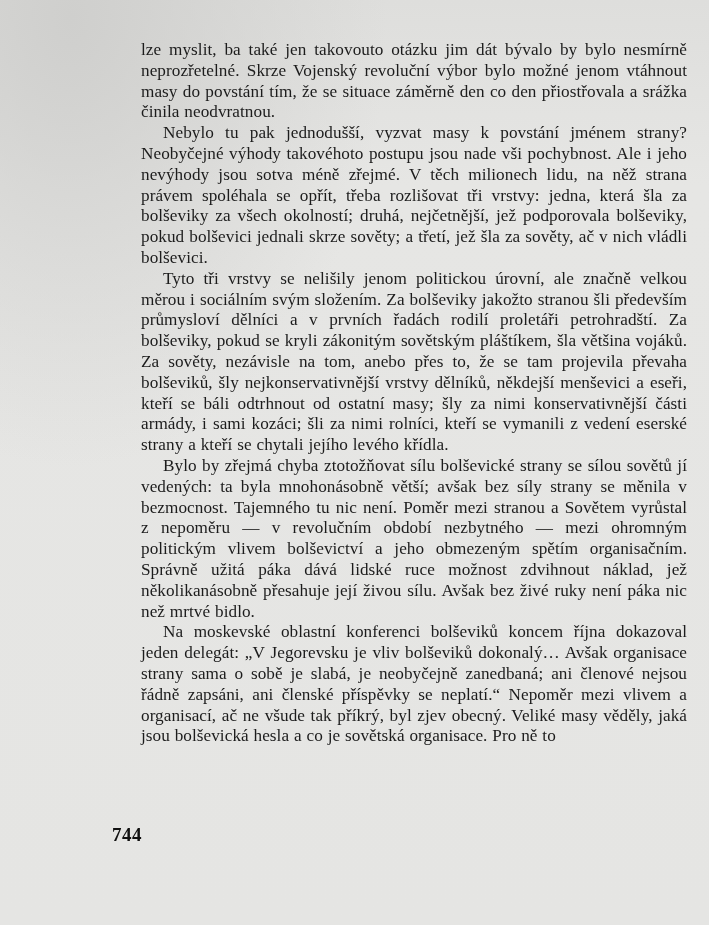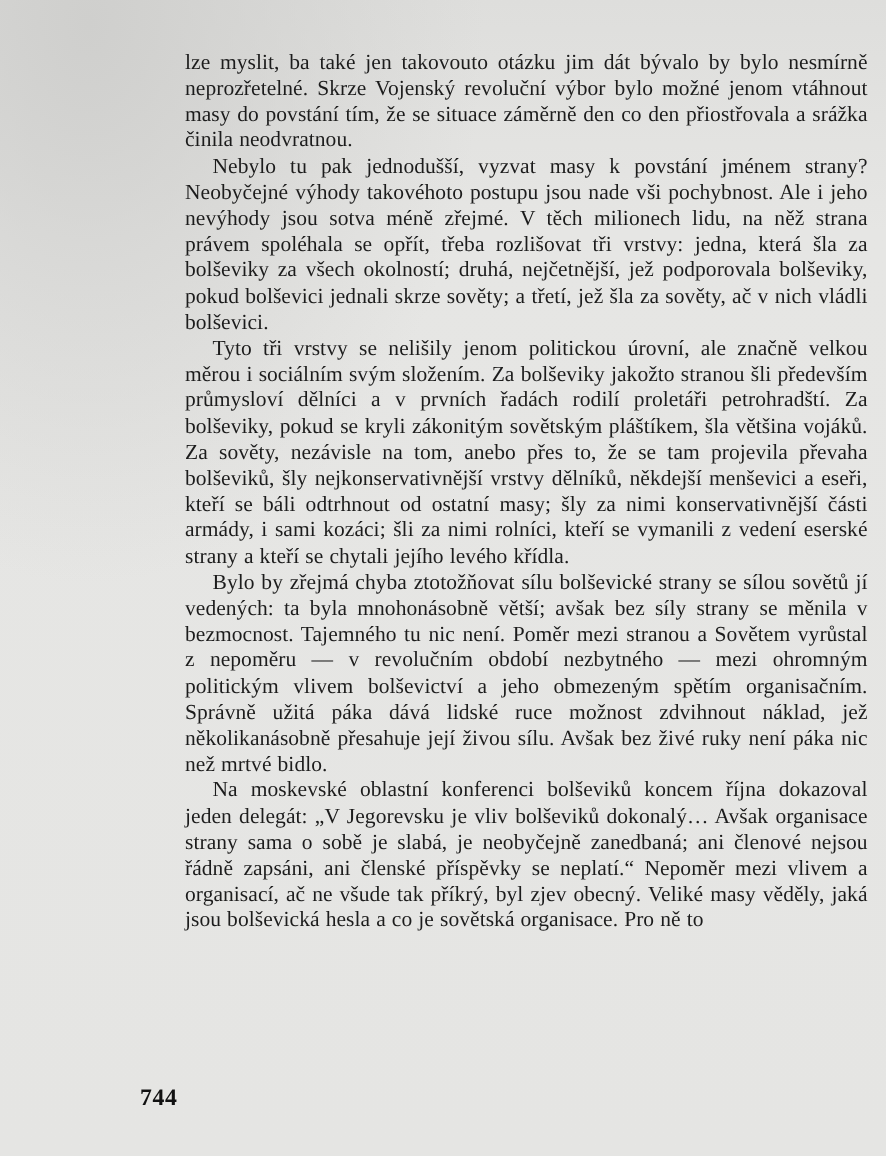--- a/index.html
+++ b/index.html
@@ -12,21 +12,21 @@
       background: #e4e4e2;
       background-image: radial-gradient(ellipse at 10% 2%, #cfcfcd 0%, rgba(228,228,226,0) 35%),
                         linear-gradient(180deg, #dededc 0%, #e6e6e4 20%, #e5e5e3 100%);
       position: relative;
       overflow: hidden;
       font-family: "DejaVu Serif", "Liberation Serif", serif;
       color: #1c1c1c;
     }
     .page {
       position: absolute;
-      left: 148px;
+      left: 141px;
       top: 40px;
       width: 546px;
     }
     .para {
       margin: 0;
       font-family: "Liberation Serif", "DejaVu Serif", serif;
       font-size: 17.2px;
       line-height: 20.8px;
       text-align: justify;
       text-indent: 0;
@@ -39,21 +39,20 @@
     }
     .page-number {
       position: absolute;
       left: 112px;
       top: 824px;
       font-family: "Liberation Serif", "DejaVu Serif", serif;
       font-weight: bold;
       font-size: 19px;
       color: #111;
       letter-spacing: 0.5px;
-      margin-top: 44px;
     }
   </style>
 </head>
 <body>
 
 <div class="page">
   <p class="para">lze myslit, ba také jen takovouto otázku jim dát bývalo by bylo nesmírně neprozřetelné. Skrze Vojenský revoluční výbor bylo možné jenom vtáh­nout masy do povstání tím, že se situace záměrně den co den přiostřo­vala a srážka činila neodvratnou.</p>
   <p class="para indent">Nebylo tu pak jednodušší, vyzvat masy k povstání jménem strany? Neobyčejné výhody takovéhoto postupu jsou nade vši pochybnost. Ale i jeho nevýhody jsou sotva méně zřejmé. V těch milionech lidu, na něž strana právem spoléhala se opřít, třeba rozlišovat tři vrstvy: jedna, která šla za bolševiky za všech okolností; druhá, nejčetnější, jež podporovala bolševiky, pokud bolševici jednali skrze sověty; a třetí, jež šla za sověty, ač v nich vládli bolševici.</p>
   <p class="para indent">Tyto tři vrstvy se nelišily jenom politickou úrovní, ale značně velkou měrou i sociálním svým složením. Za bolševiky jakožto stranou šli přede­vším průmysloví dělníci a v prvních řadách rodilí proletáři petrohradští. Za bolševiky, pokud se kryli zákonitým sovětským pláštíkem, šla většina vojáků. Za sověty, nezávisle na tom, anebo přes to, že se tam projevila převaha bolševiků, šly nejkonservativnější vrstvy dělníků, někdejší men­ševici a eseři, kteří se báli odtrhnout od ostatní masy; šly za nimi kon­servativnější části armády, i sami kozáci; šli za nimi rolníci, kteří se vymanili z vedení eserské strany a kteří se chytali jejího levého křídla.</p>
   <p class="para indent">Bylo by zřejmá chyba ztotožňovat sílu bolševické strany se sílou so­větů jí vedených: ta byla mnohonásobně větší; avšak bez síly strany se měnila v bezmocnost. Tajemného tu nic není. Poměr mezi stranou a So­větem vyrůstal z nepoměru — v revolučním období nezbytného — mezi ohromným politickým vlivem bolševictví a jeho obmezeným spětím or­ganisačním. Správně užitá páka dává lidské ruce možnost zdvihnout náklad, jež několikanásobně přesahuje její živou sílu. Avšak bez živé ruky není páka nic než mrtvé bidlo.</p>

